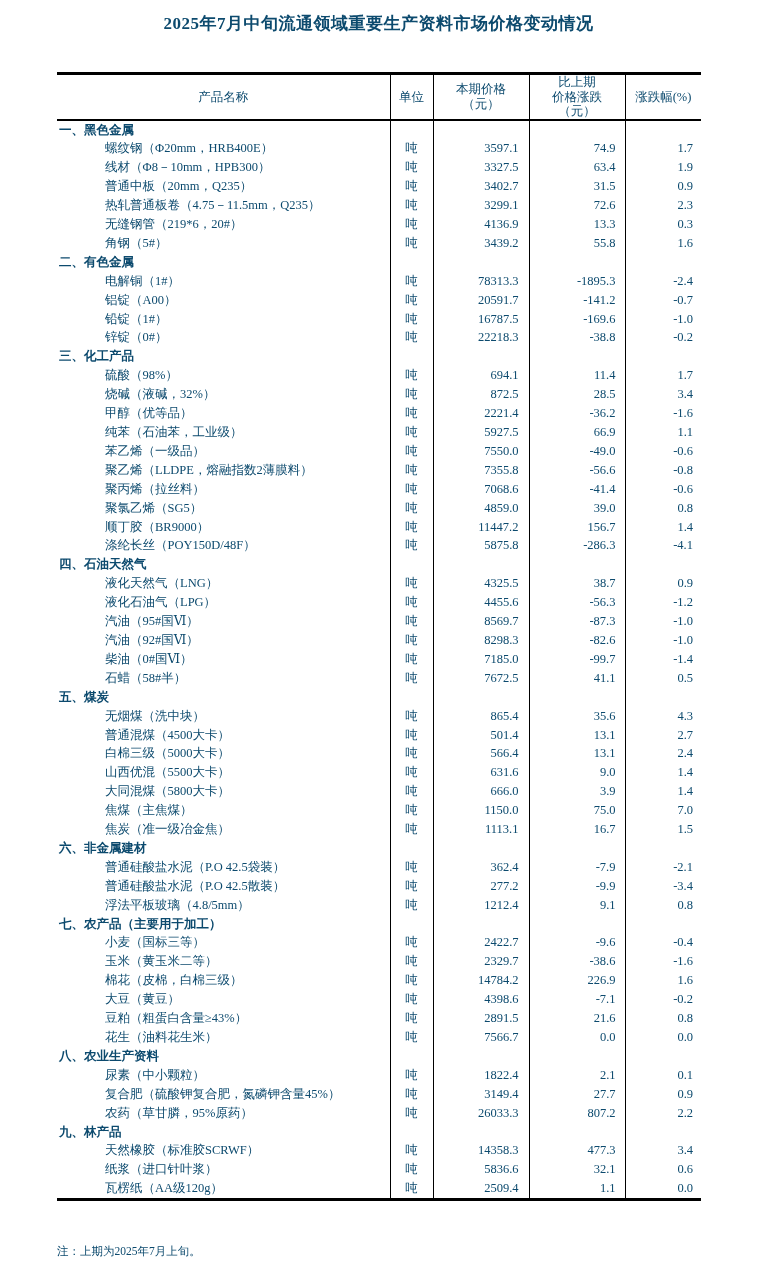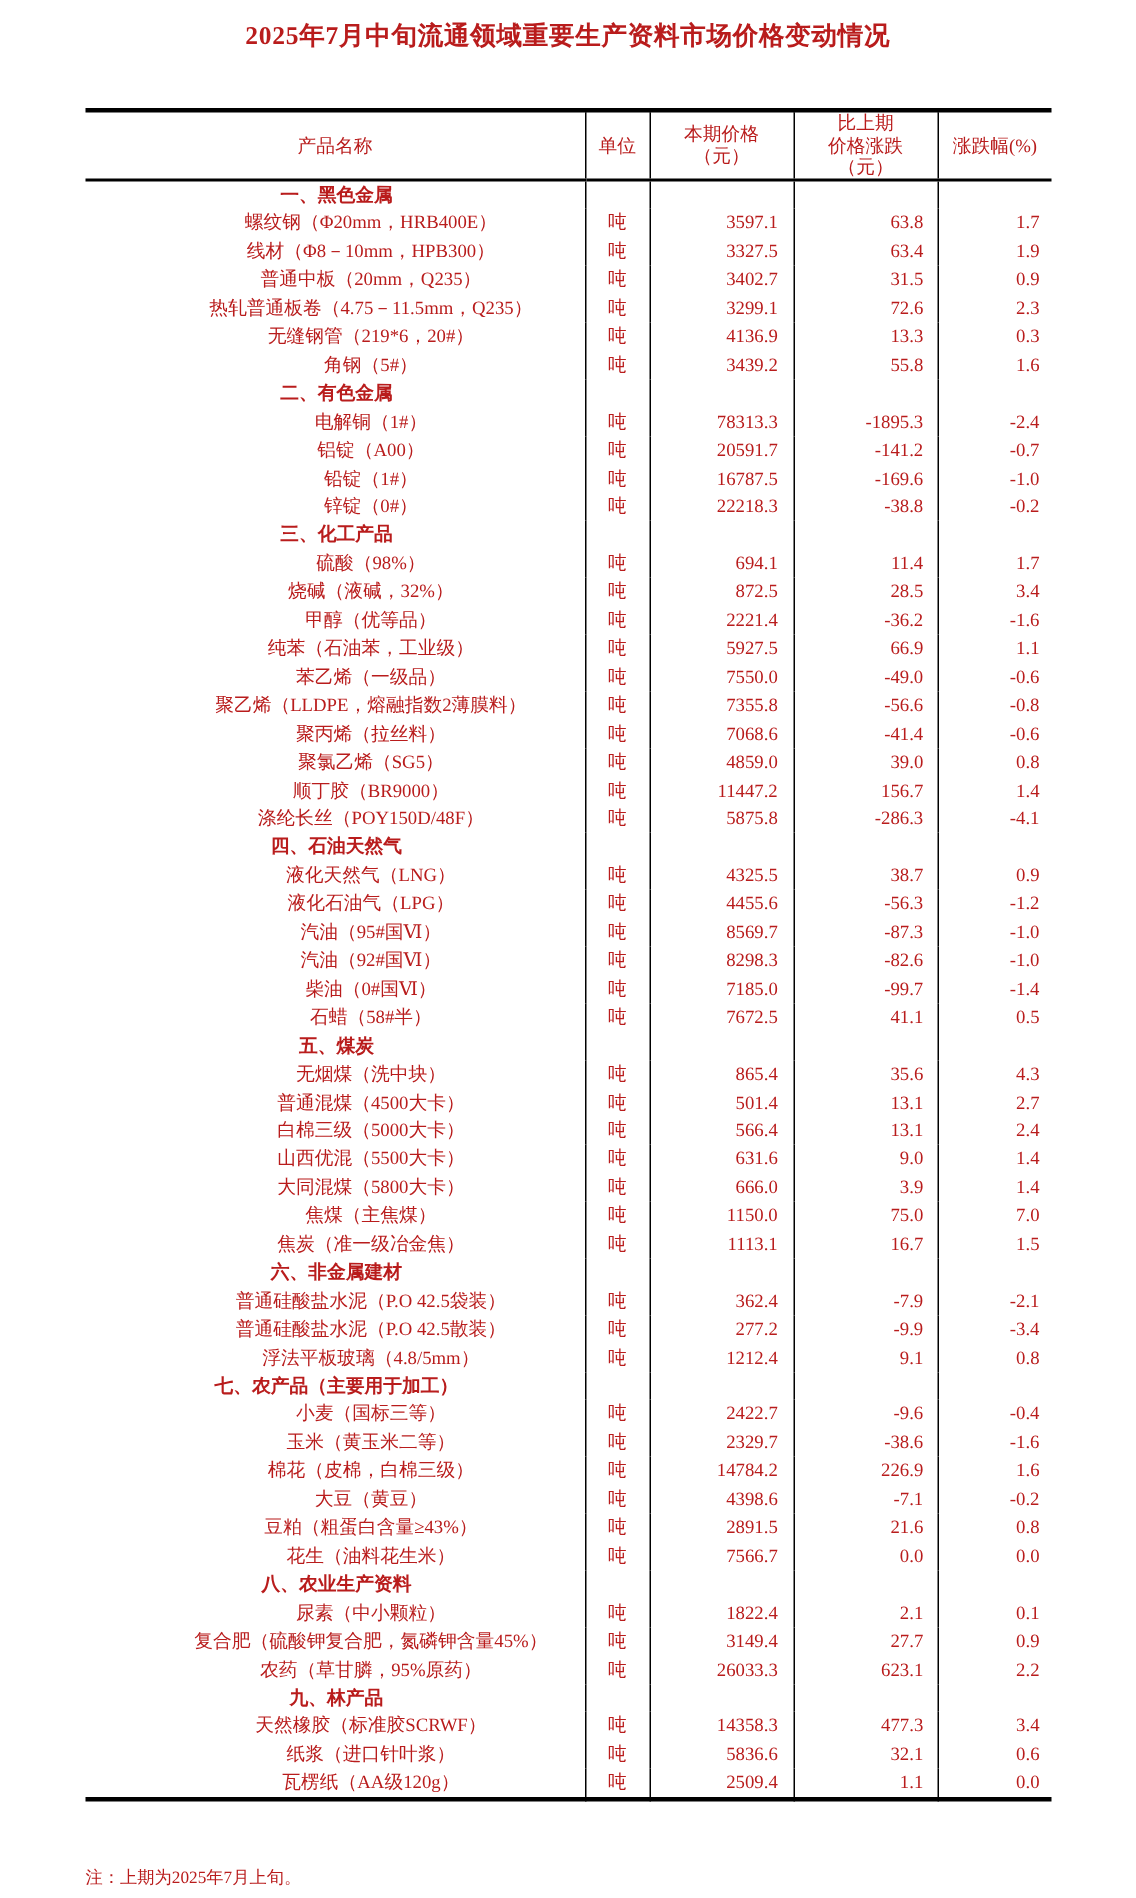--- a/index.html
+++ b/index.html
@@ -1,21 +1,21 @@
 <!DOCTYPE html>
 <html><head>
 <meta charset="utf-8">
 <style>
   * { margin:0; padding:0; box-sizing:border-box; }
   html,body { background:#fff; }
   .page {
     position:relative;
     width:757px; height:1265px;
     background:#ffffff;
-    color:#b91c1c;
+    color:#0c4a6e;
     font-family:"Liberation Serif","DejaVu Serif",serif;
     overflow:hidden;
   }
   .title {
     position:absolute; top:12px; left:0; width:100%;
     text-align:center;
     font-size:17px; font-weight:bold;
     letter-spacing:0.5px;
   }
   table.price-table {
@@ -38,21 +38,21 @@
   }
   .price-table tbody td {
     height:18.9px;
     font-size:12.5px;
     line-height:18.9px;
     white-space:nowrap;
     overflow:hidden;
     vertical-align:middle;
   }
   .b-left { border-left:1px solid #000; }
-  .c-product { text-align:center; padding-left:48px; }
+  .c-product { text-align:left; padding-left:48px; }
   .section-row .c-product { padding-left:2px; font-weight:bold; }
   .c-unit   { text-align:center; }
   .c-price  { text-align:right; padding-right:10px; }
   .c-change { text-align:right; padding-right:9px; }
   .c-pct    { text-align:right; padding-right:8px; }
   .note {
     position:absolute; left:57px; top:1244px;
     font-size:11.5px;
   }
 </style>
@@ -88,21 +88,21 @@
           <td class="c-product">一、黑色金属</td>
           <td class="c-unit b-left"></td>
           <td class="c-price b-left"></td>
           <td class="c-change b-left"></td>
           <td class="c-pct b-left"></td>
         </tr>
         <tr class="item-row">
           <td class="c-product">螺纹钢（Φ20mm，HRB400E）</td>
           <td class="c-unit b-left">吨</td>
           <td class="c-price b-left">3597.1</td>
-          <td class="c-change b-left">63.8</td>
+          <td class="c-change b-left">74.9</td>
           <td class="c-pct b-left">1.7</td>
         </tr>
         <tr class="item-row">
           <td class="c-product">线材（Φ8－10mm，HPB300）</td>
           <td class="c-unit b-left">吨</td>
           <td class="c-price b-left">3327.5</td>
           <td class="c-change b-left">63.4</td>
           <td class="c-pct b-left">1.9</td>
         </tr>
         <tr class="item-row">
@@ -445,21 +445,21 @@
           <td class="c-product">复合肥（硫酸钾复合肥，氮磷钾含量45%）</td>
           <td class="c-unit b-left">吨</td>
           <td class="c-price b-left">3149.4</td>
           <td class="c-change b-left">27.7</td>
           <td class="c-pct b-left">0.9</td>
         </tr>
         <tr class="item-row">
           <td class="c-product">农药（草甘膦，95%原药）</td>
           <td class="c-unit b-left">吨</td>
           <td class="c-price b-left">26033.3</td>
-          <td class="c-change b-left">623.1</td>
+          <td class="c-change b-left">807.2</td>
           <td class="c-pct b-left">2.2</td>
         </tr>
         <tr class="section-row">
           <td class="c-product">九、林产品</td>
           <td class="c-unit b-left"></td>
           <td class="c-price b-left"></td>
           <td class="c-change b-left"></td>
           <td class="c-pct b-left"></td>
         </tr>
         <tr class="item-row">

